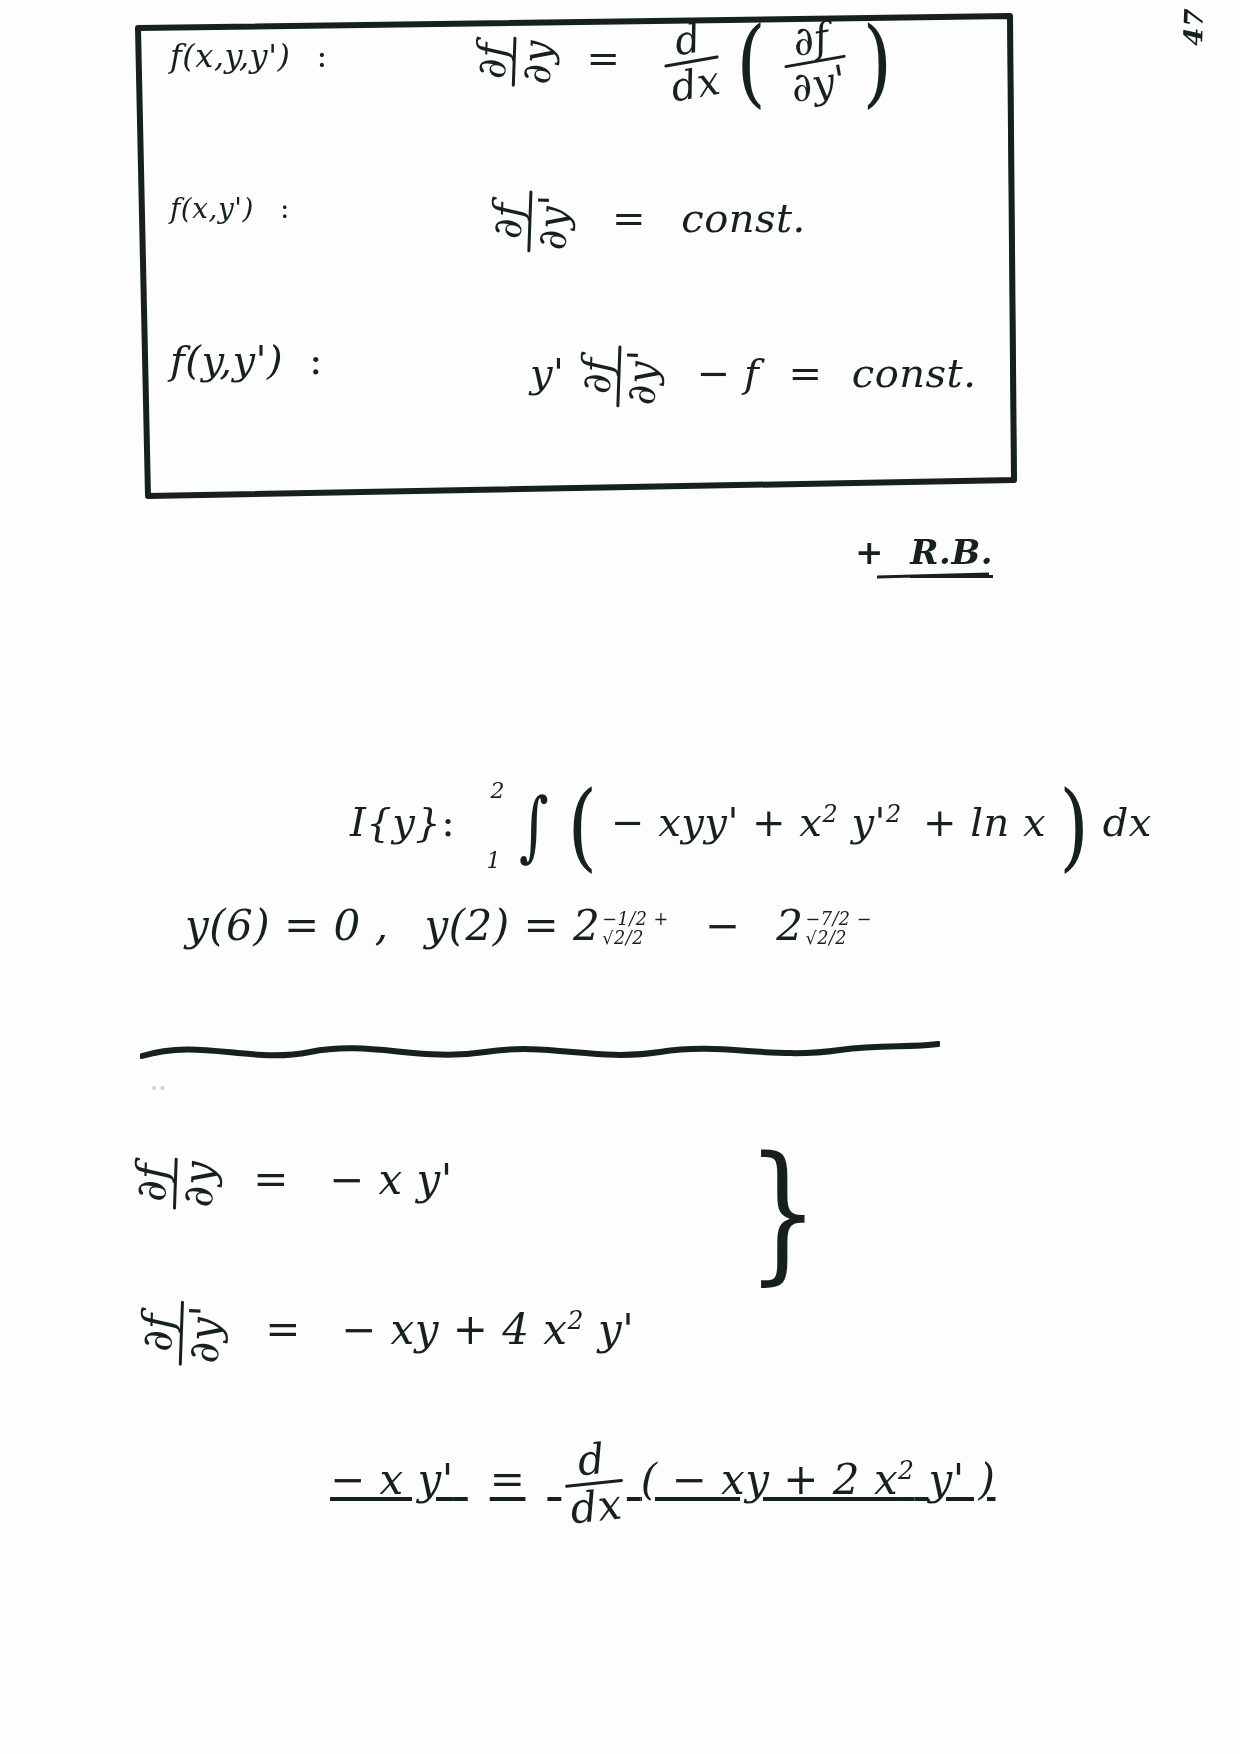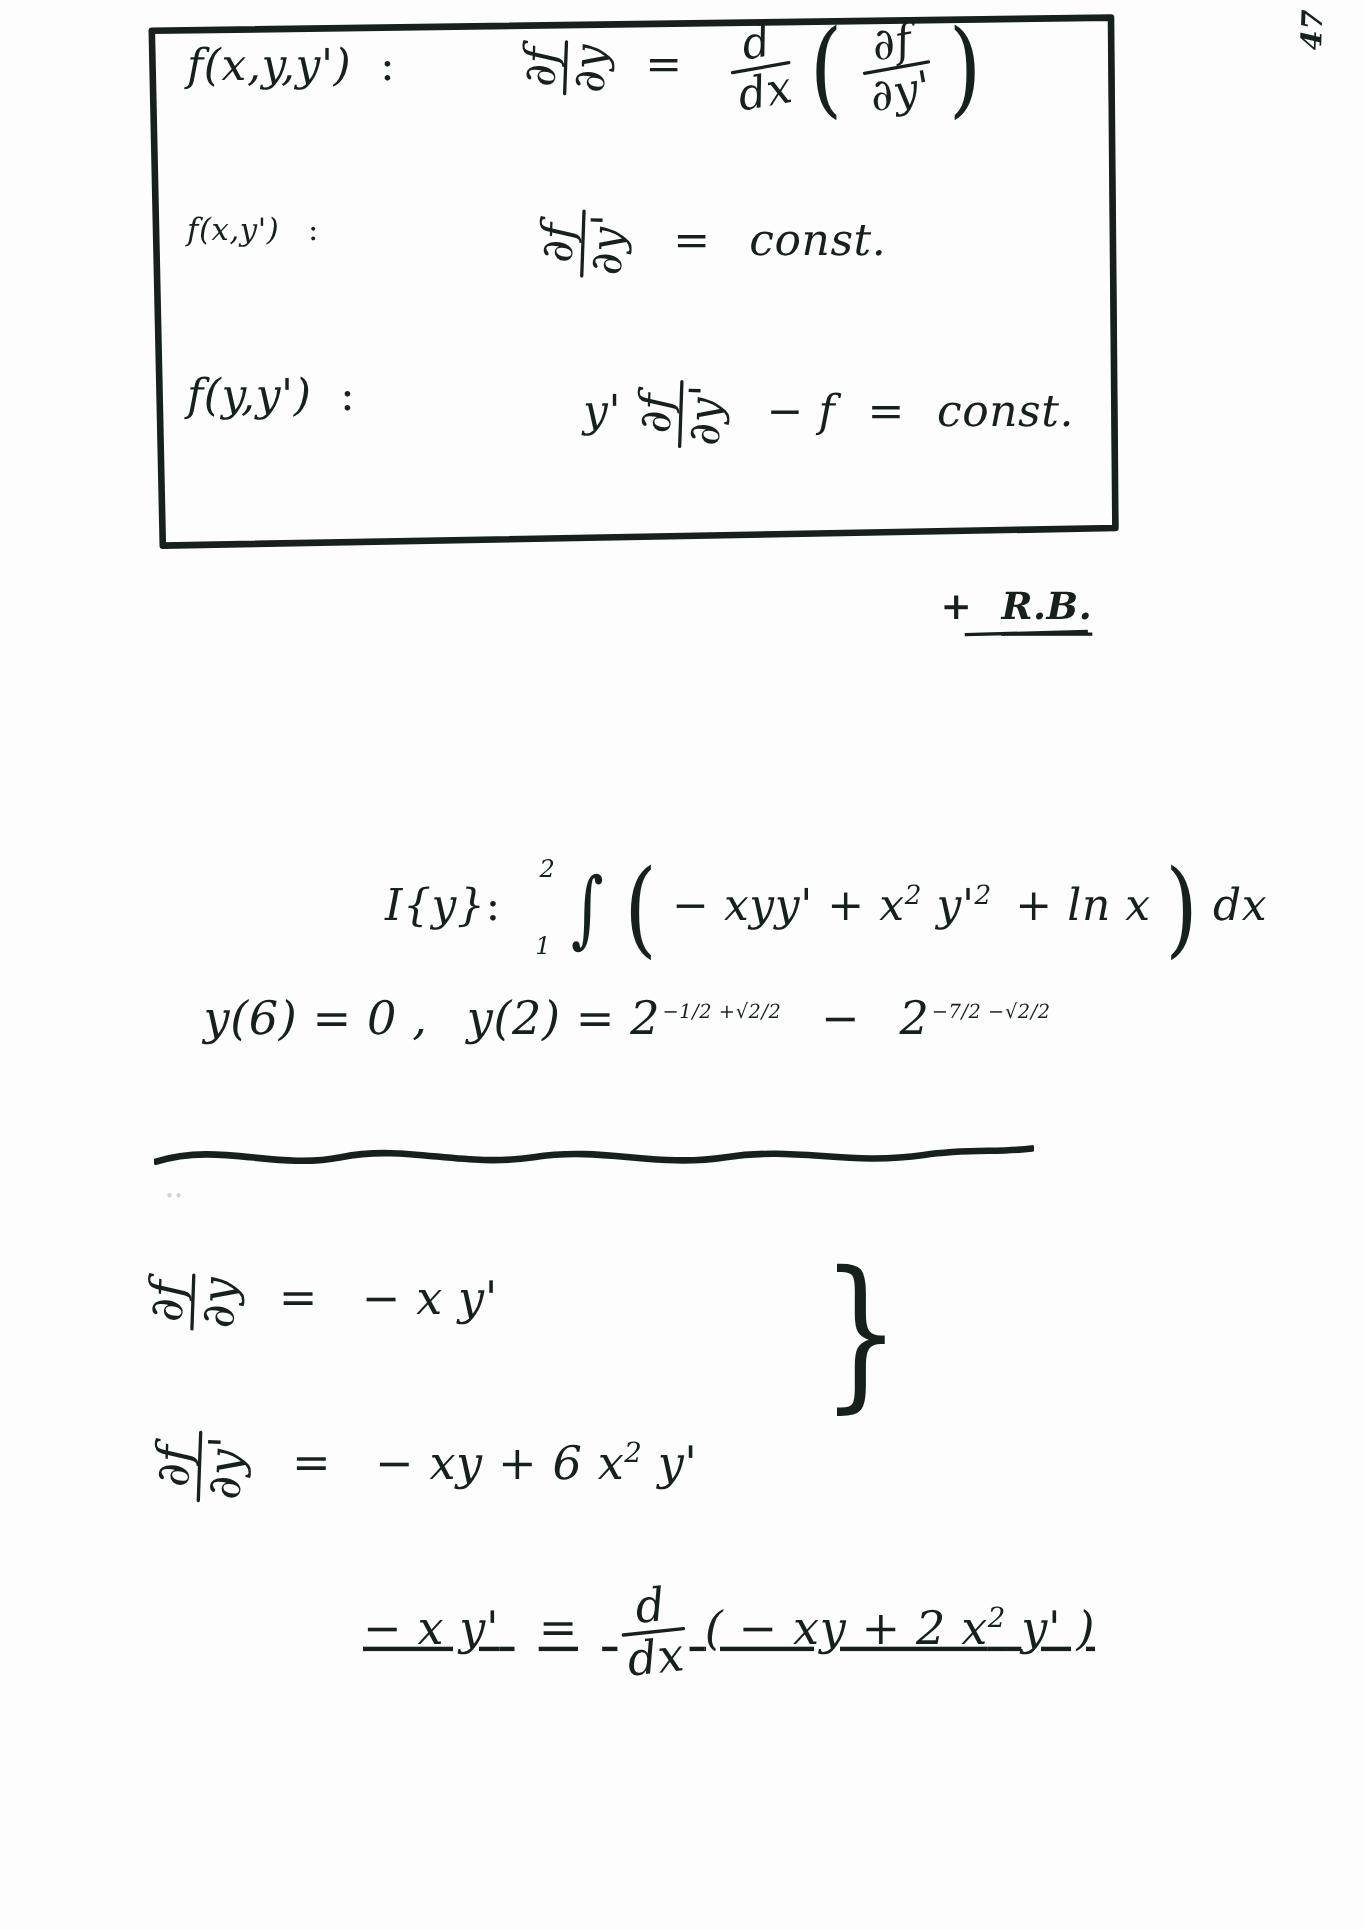--- a/index.html
+++ b/index.html
@@ -74,21 +74,21 @@
     position: absolute;
     left: 130px;
     top: 10px;
     width: 990px;
     height: 500px;
   }
 
   .row { position: absolute; white-space: nowrap; }
 
   
-  #row1-left { left: 40px; top: 30px; font-size: 40px; }
+  #row1-left { left: 40px; top: 30px; font-size: 32px; }
   #row1-right { left: 355px; top: 10px; font-size: 40px; }
   #row2-left { left: 40px; top: 185px; font-size: 28px; }
   #row2-right { left: 365px; top: 170px; font-size: 40px; }
   #row3-left { left: 40px; top: 330px; font-size: 40px; }
   #row3-right { left: 400px; top: 325px; font-size: 40px; }
 
   .colon { margin: 0 26px; font-style: normal; }
 
   
   .bigparen {
@@ -158,20 +158,21 @@
   .limits .bot { margin-left: 2px; }
 
   #bc-line {
     position: absolute;
     left: 185px;
     top: 905px;
     font-size: 42px;
   }
   .expo {
     display: inline-flex;
+    flex-direction: column;
     align-items: flex-start;
     font-size: 0.42em;
     vertical-align: super;
     line-height: 1.05;
     margin-left: 2px;
   }
   .expo .sqrt { font-style: italic; }
 
   
   #separator {
@@ -344,21 +345,21 @@
 
   <div id="deriv2" class="hw">
     <span class="rot-90">
       <span class="frac">
         <span class="num">∂f</span>
         <span class="bar"></span>
         <span class="den">∂y'</span>
       </span>
     </span>
     <span style="margin:0 26px 0 34px;">=</span>
-    <span>− xy + 6 x</span><span class="sup">2</span>
+    <span>− xy + 4 x</span><span class="sup">2</span>
     <span>y'</span>
   </div>
 
   <div id="brace">}</div>
 
   <div id="deriv3" class="hw">
     <span>− x y'</span>
     <span style="margin:0 22px;">=</span>
     <span class="rot-6">
       <span class="frac">

